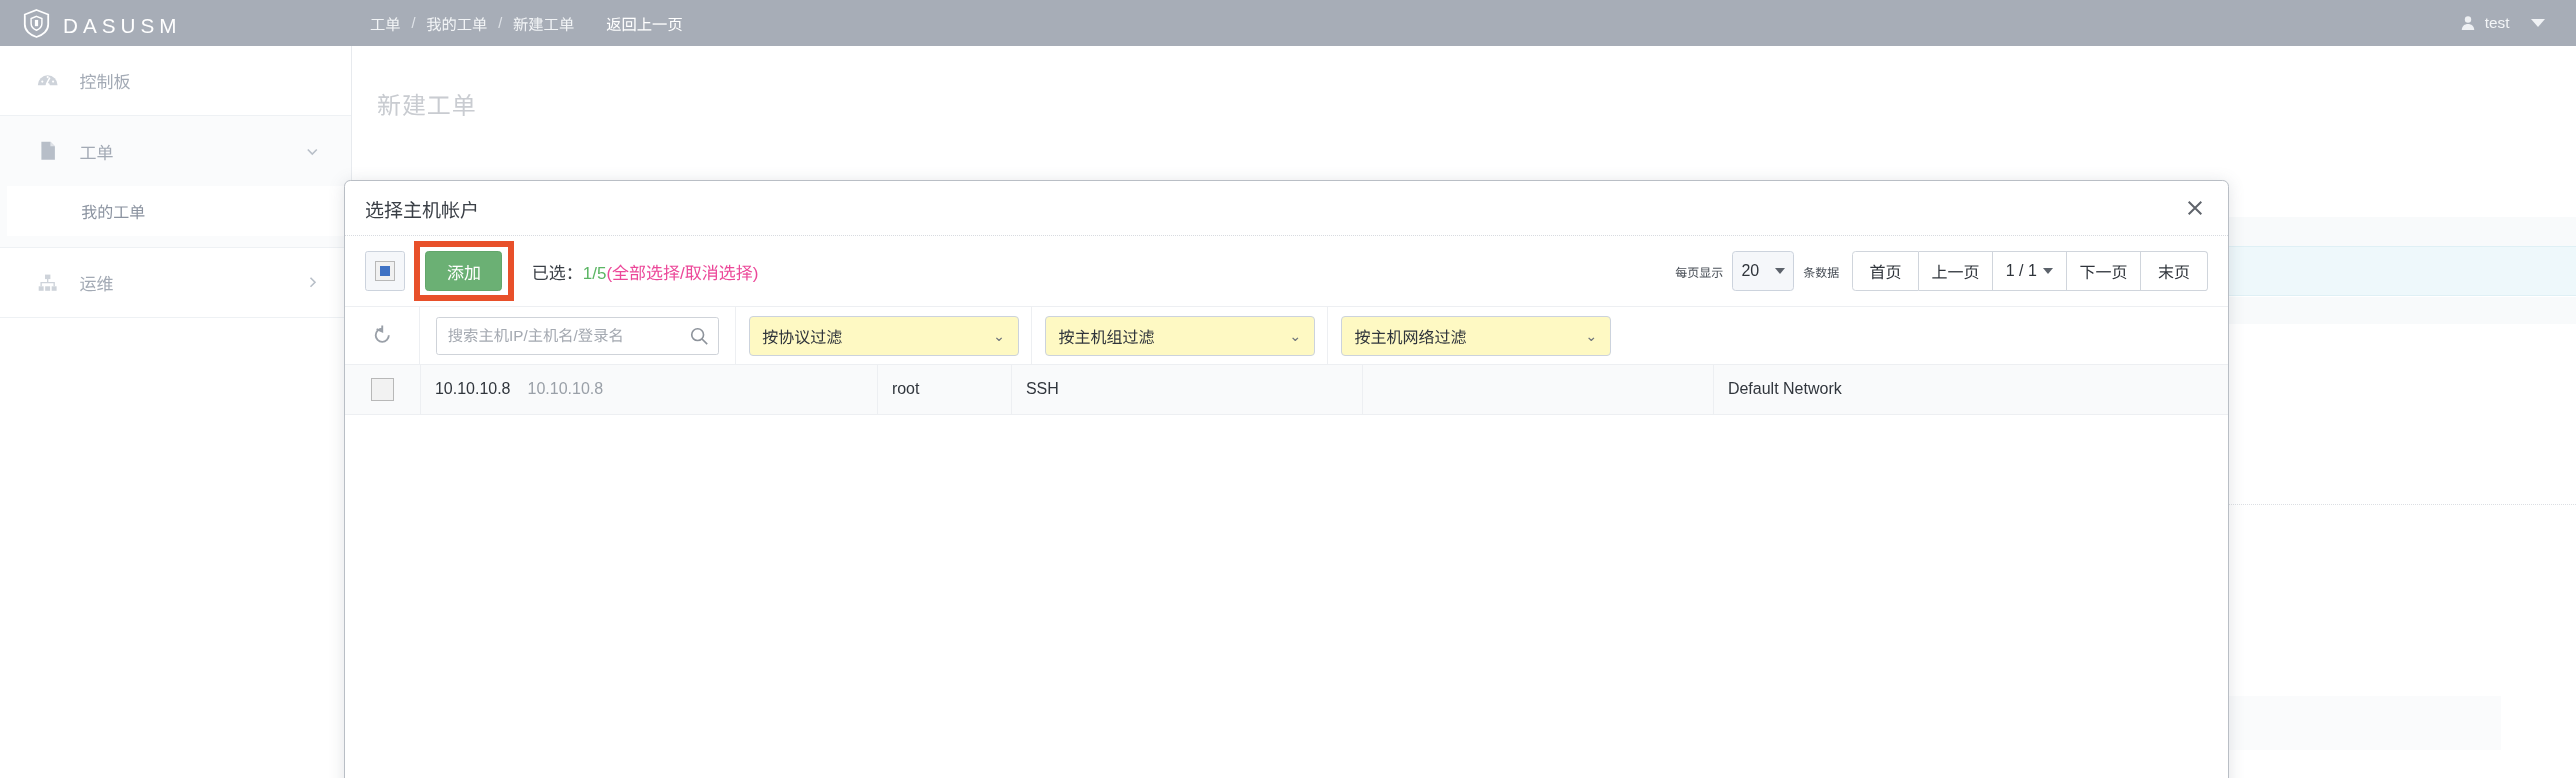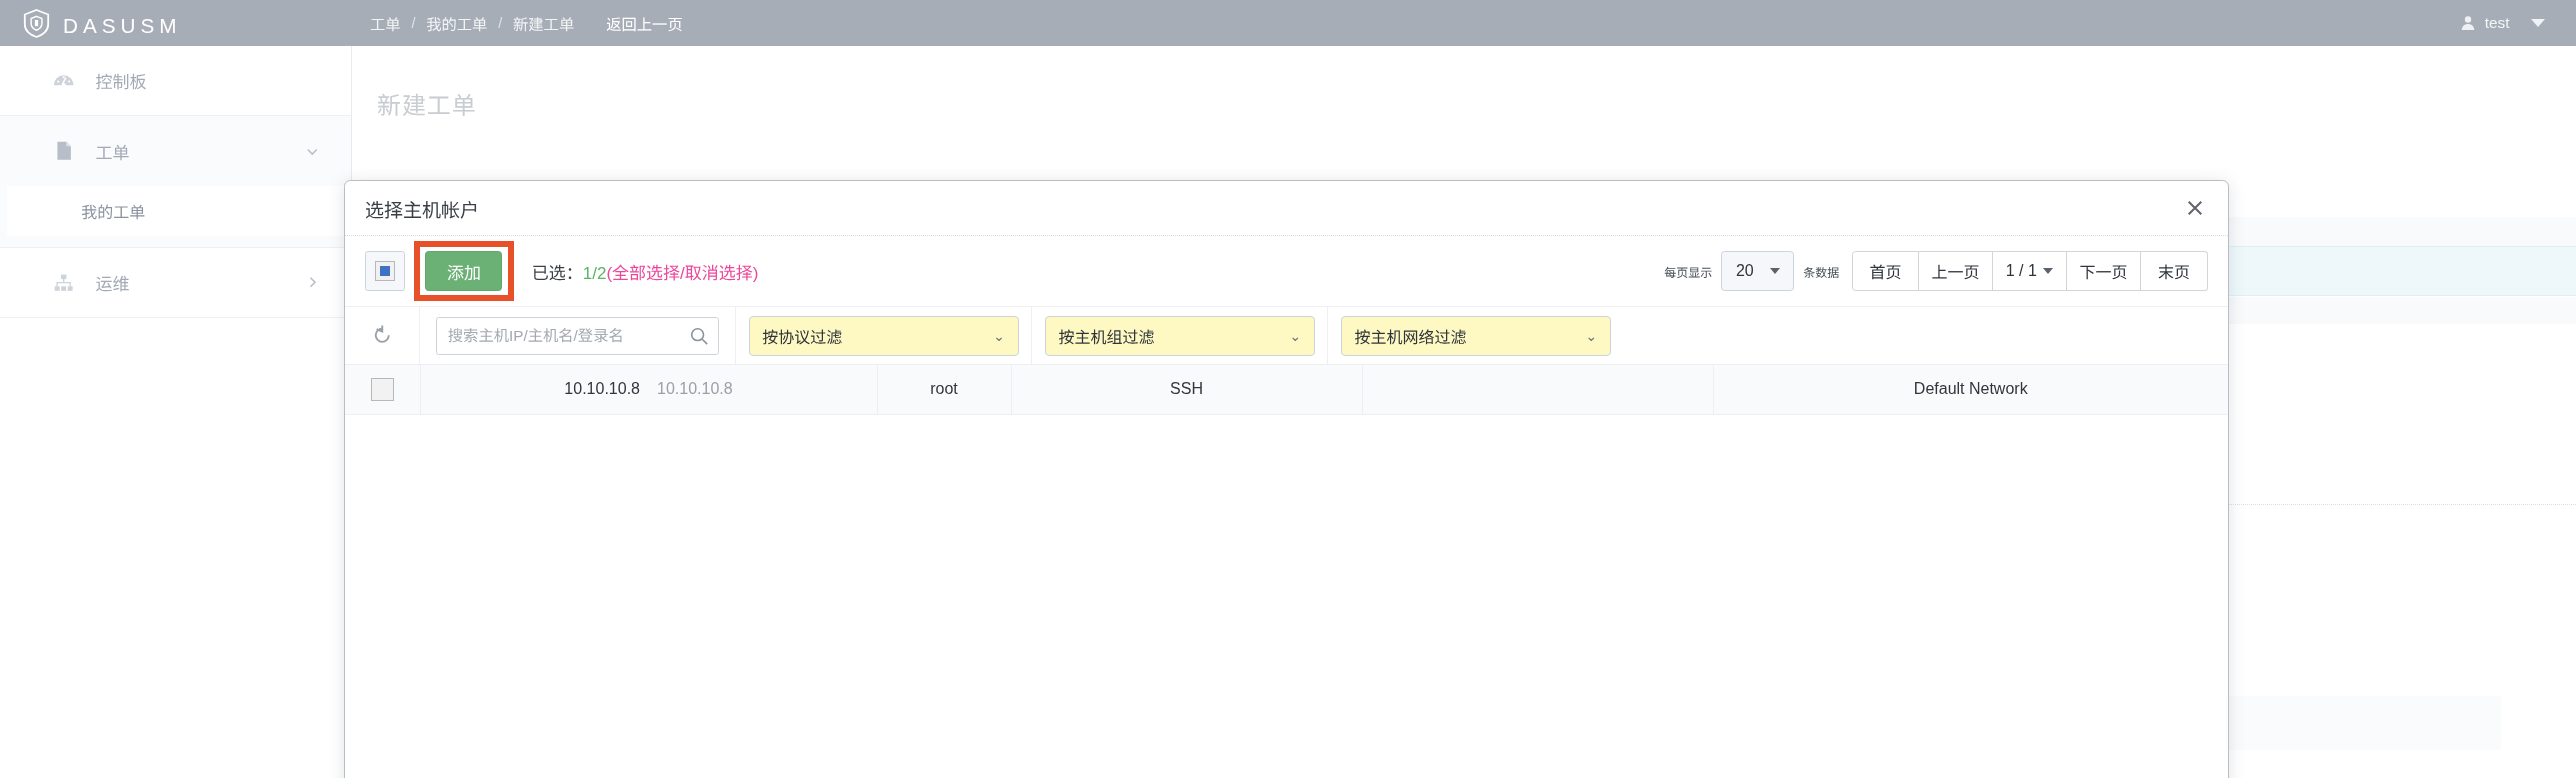--- a/index.html
+++ b/index.html
@@ -40,21 +40,21 @@
     border-top: 8px solid #f0f2f5;
   }
 
   
   .sidebar {
     position: absolute; top: 46px; left: 0; width: 352px; height: 733px;
     background: #ffffff; border-right: 0.9px solid #e7eaee;
   }
   .nav-item {
     position: relative; display: flex; align-items: center;
-    height: 70px; padding-left: 52px; color: #a3aab5; font-size: 17px;
+    height: 70px; padding-left: 36px; color: #a3aab5; font-size: 17px;
     border-bottom: 0.9px solid #eef1f4; background: #ffffff;
   }
   .nav-item.group-open { background: #fafbfc; border-bottom: none; }
   .nav-ico { width: 23.4px; height: 23.4px; margin-right: 20px; flex: 0 0 23.4px; }
   .nav-label { white-space: nowrap; }
   .nav-caret { position: absolute; right: 32px; width: 12.6px; height: 12.6px; }
   .sub-wrap { background: #fafbfc; border-bottom: 0.9px solid #eef1f4; padding-bottom: 10.8px; }
   .sub-item {
     display: flex; align-items: center; height: 50px; padding-left: 74px;
     color: #8b93a0; font-size: 16px; background: #ffffff;
@@ -135,21 +135,21 @@
     font-size: 17px; width: 77px; height: 40px; border-radius: 3.6px;
     display: flex; align-items: center; justify-content: center; cursor: pointer;
   }
   .sel-info { margin-left: 18px; font-size: 17px; color: #3a3f46; white-space: nowrap; }
   .sel-count { color: #5bb563; }
   .sel-links { color: #ec4899; cursor: pointer; }
 
   .pager { position: absolute; right: 20px; display: flex; align-items: center; }
   .pg-label { font-size: 12px; color: #4a5058; white-space: nowrap; }
   .pg-size {
-    margin: 0 9px; width: 73px; height: 40px;
+    margin: 0 9px; width: 62px; height: 40px;
     background: #f5f7fa; border: 0.9px solid #ccd3dd; border-radius: 3.6px;
     display: flex; align-items: center; justify-content: center; gap: 16px;
     font-size: 16px; color: #2f343b; cursor: pointer;
   }
   .pg-btns { display: flex; margin-left: 12.6px; }
   .pg-btn {
     height: 40px; min-width: 67px; padding: 0 12.6px;
     background: #ffffff; border: 0.9px solid #d0d5dc; border-left-width: 0;
     display: flex; align-items: center; justify-content: center; gap: 6.3px;
     font-size: 16px; color: #2f343b; cursor: pointer;
@@ -177,21 +177,21 @@
   .search-box input::placeholder { color: #a4a9b1; }
   .f-sel { padding: 0 12.6px; }
   .sel-box {
     height: 40px; border: 0.9px solid #ccd3dd; background: #fef9c3; border-radius: 4px;
     display: flex; align-items: center; justify-content: space-between;
     padding: 0 12.6px; font-size: 16px; color: #2f343b; cursor: pointer;
   }
   .sel-box .caret { font-size: 14.4px; color: #6d737b; margin-left: 16px; }
 
   
-  .tbl { width: 100%; border-collapse: collapse; table-layout: fixed; text-align: center; }
+  .tbl { width: 100%; border-collapse: collapse; table-layout: fixed; }
   .tbl td {
     height: 49px; font-size: 16px; color: #31363d;
     border-bottom: 0.9px solid #edeff2; border-right: 0.9px solid #edeff2;
     padding: 0 14.4px; vertical-align: middle;
   }
   .row-odd td { background: #f9fafb; }
   .row-sel td { background: #fcfbdf; }
   .c-chk { width: 75px; padding: 0 !important; text-align: center; position: relative; }
   .c-host { width: 457px; }
   .c-user { width: 134px; }
@@ -332,21 +332,21 @@
         <span class="tri-box">
             <i></i>
           </span>
       </div>
 
       <div class="add-annot">
         <div class="btn-add">添加</div>
       </div>
 
       <div class="sel-info">
-        <span>已选：</span><span class="sel-count">1/2</span><span class="sel-links">(全部选择/取消选择)</span>
+        <span>已选：</span><span class="sel-count">1/5</span><span class="sel-links">(全部选择/取消选择)</span>
       </div>
 
       <div class="pager">
         <span class="pg-label">每页显示</span>
         <div class="pg-size">
           <span>20</span>
           <span class="caret-dn"></span>
         </div>
         <span class="pg-label">条数据</span>
 

